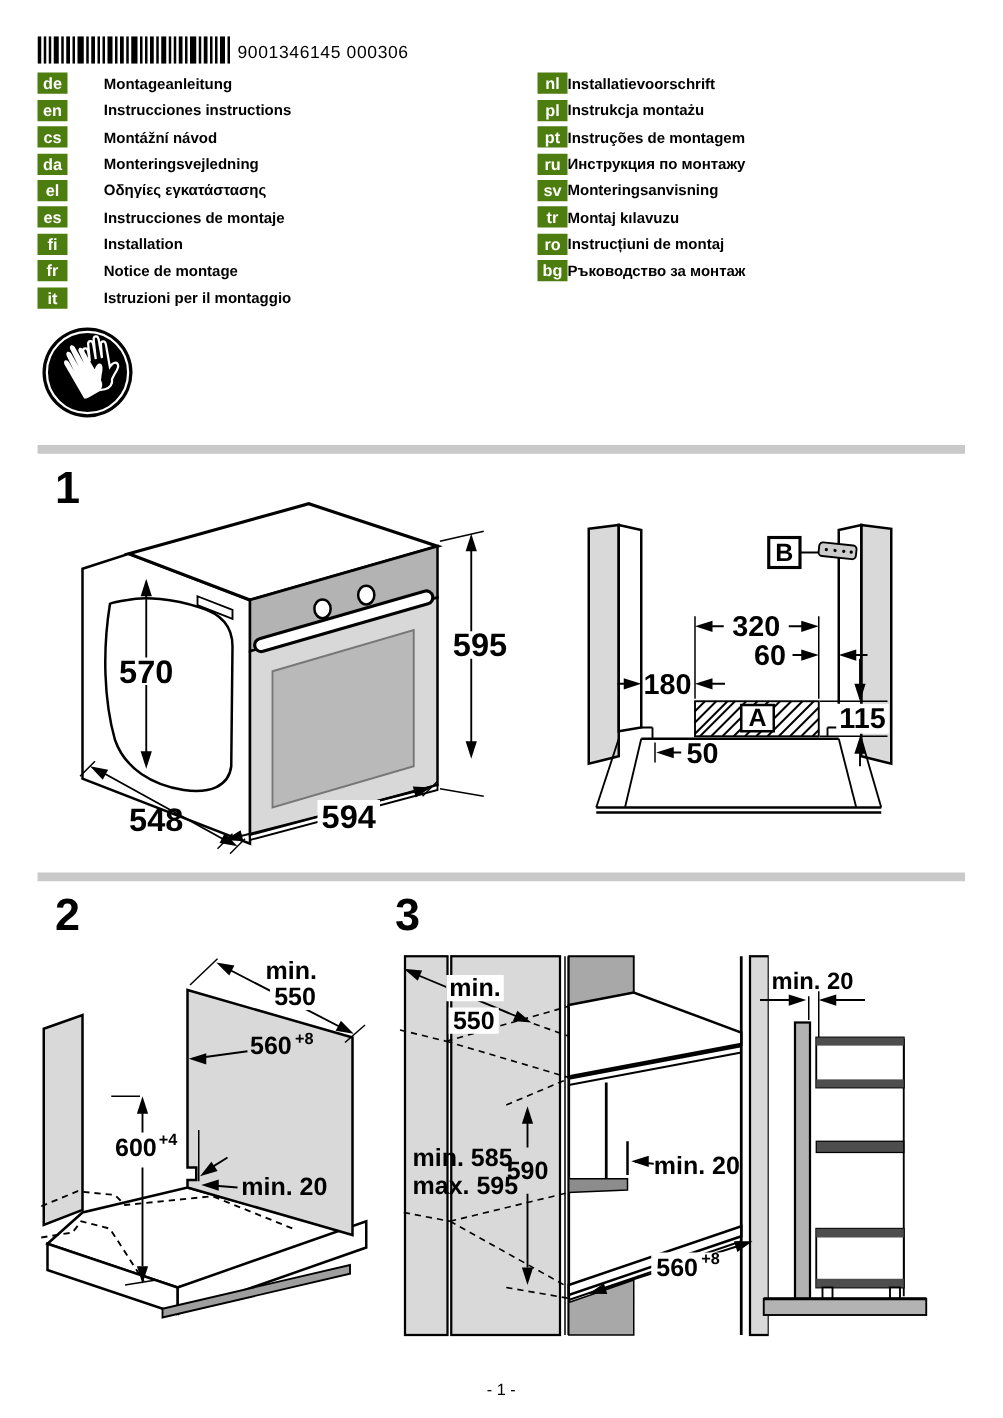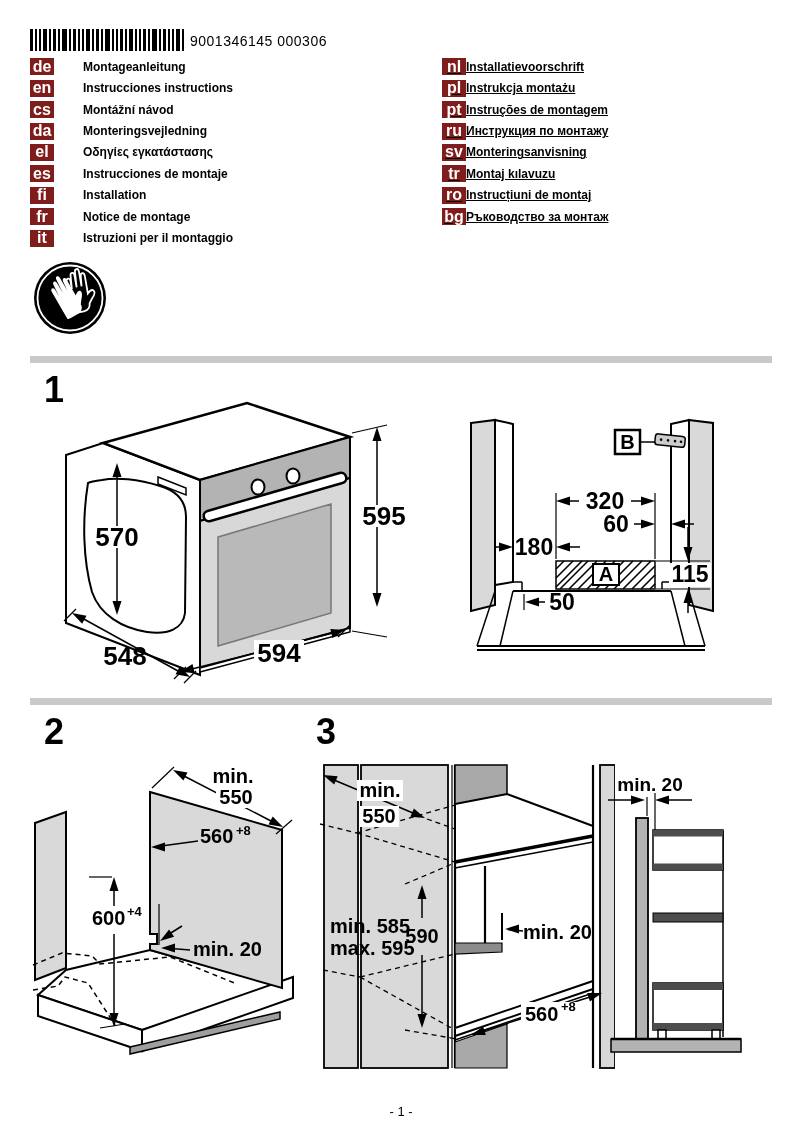--- a/index.html
+++ b/index.html
@@ -4,25 +4,25 @@
 <style>
   html,body{margin:0;padding:0;background:#fff;}
   #page{position:relative;width:802px;height:1134px;background:#fff;overflow:hidden;
         font-family:"Liberation Sans",sans-serif;color:#000;}
   .abs{position:absolute;}
   
   #barcode-num{position:absolute;left:190px;top:33px;font-size:14px;letter-spacing:.5px;}
   
   .lang-col{position:absolute;top:56px;}
   .lang-row{height:21.45px;display:flex;align-items:center;}
-  .lang-code{width:24px;height:17px;background:#7f1d1d;color:#fff;font-weight:bold;
-             font-size:16px;display:flex;align-items:center;justify-content:center;flex:0 0 24px;}
+  .lang-code{width:24px;height:17px;background:#4d7c0f;color:#fff;font-weight:bold;
+             font-size:13px;display:flex;align-items:center;justify-content:center;flex:0 0 24px;}
   .lang-title{font-weight:bold;font-size:12px;white-space:nowrap;}
   #lang-left{left:30px;} #lang-left .lang-title{margin-left:29px;}
-  #lang-right{left:442px;text-decoration:underline;} #lang-right .lang-title{margin-left:0;}
+  #lang-right{left:430px;} #lang-right .lang-title{margin-left:0;}
   
   .divider{position:absolute;left:30px;width:742px;height:7px;background:#c9c9c9;}
   
   .fig-num{position:absolute;font-weight:bold;font-size:36px;line-height:1;}
   
   svg text{font-family:"Liberation Sans",sans-serif;font-weight:bold;fill:#000;}
   .ln{stroke:#000;fill:none;}
   #page-num{position:absolute;left:0;top:1104px;width:100%;text-align:center;font-size:13px;}
 </style>
 </head>

